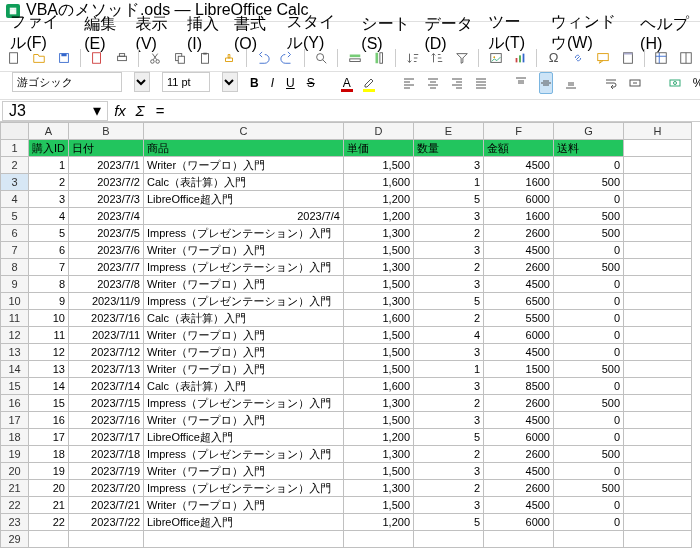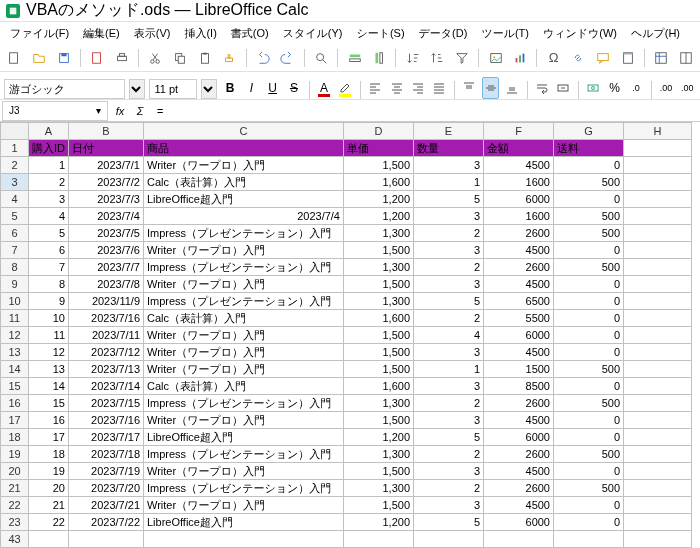--- a/index.html
+++ b/index.html
@@ -1,45 +1,45 @@
 <!DOCTYPE html>
 <html><head>
 <meta charset="utf-8">
 <style>
 *{box-sizing:border-box;margin:0;padding:0;font-family:"游ゴシック","Yu Gothic",sans-serif}
 body{background:#fff;font-size:11px;color:#000;width:700px;height:548px;overflow:hidden;display:flex;flex-direction:column}
 .titlebar{height:22px;display:flex;align-items:center;padding:0 6px;background:#fff;border-bottom:1px solid #e0e0e0}
 .app-icon{width:14px;height:14px;background:#0f9d58;border-radius:2px;margin-right:6px;display:flex;align-items:center;justify-content:center;color:#fff;font-size:8px;font-weight:bold}
 .titlebar .title{font-size:16px}
 .menubar{height:22px;display:flex;align-items:center;padding:0 4px;gap:2px}
-.menubar .menu{padding:2px 6px;font-size:11px;cursor:pointer}
+.menubar .menu{padding:2px 6px;font-size:16px;cursor:pointer}
 .toolbar{height:28px;display:flex;align-items:center;padding:0 4px;gap:4px;border-bottom:1px solid #e0e0e0}
 .tool{width:22px;height:22px;display:flex;align-items:center;justify-content:center;cursor:pointer;border-radius:2px}
 .tool svg{width:14px;height:14px;fill:#555}
 .sep{width:1px;height:18px;background:#ccc;margin:0 2px}
-.formatbar{height:28px;display:flex;align-items:flex-end;padding:0 4px;gap:4px;border-bottom:1px solid #e0e0e0}
+.formatbar{height:28px;display:flex;align-items:flex-start;padding:0 12px;gap:12px;border-bottom:1px solid #e0e0e0}
 .font-select{height:20px;font-size:11px;border:1px solid #ccc;padding:0 4px;min-width:110px}
 .size-select{height:20px;font-size:11px;border:1px solid #ccc;padding:0 4px;width:48px}
 .fmt{width:22px;height:22px;display:flex;align-items:center;justify-content:center;cursor:pointer;border-radius:2px;font-size:12px}
 .fmt.active{background:#cde4f7;border:1px solid #7ab5e0}
 .colorbar{width:12px;height:3px;position:absolute;bottom:2px}
 .formula-row{height:22px;display:flex;align-items:center;border-bottom:1px solid #ccc}
-.name-box{width:106px;height:20px;border:1px solid #ccc;padding:0 6px;font-size:10px;display:flex;align-items:center;margin:8px 2px;background:#fff}
-.fx{width:20px;display:flex;align-items:center;justify-content:center;font-style:italic;font-size:11px}
+.name-box{width:106px;height:20px;border:1px solid #ccc;padding:0 6px;font-size:16px;display:flex;align-items:center;margin:8px 2px;background:#fff}
+.fx{width:20px;display:flex;align-items:center;justify-content:center;font-style:italic;font-size:15px}
 .formula-input{flex:1;height:20px;border:none;padding:0 4px;font-size:11px}
 .sheet{flex:1;overflow:auto;position:relative}
 table{border-collapse:collapse;table-layout:fixed}
 th,td{border:1px solid #c0c0c0;height:17px;padding:0 3px;font-size:11px;white-space:nowrap;overflow:hidden}
 th{background:#f5f5f5;font-weight:normal;text-align:center;color:#333}
 th.colh{height:16px}
 th.rowh{width:28px;text-align:center}
 th.rowh.sel{background:#d7e7f5}
 .corner{width:28px;background:#f0f0f0}
 td{background:#fff}
-td.hdr{background:#a21caf}
+td.hdr{background:#22c55e}
 td.num{text-align:right}
 col.a{width:40px}col.b{width:75px}col.c{width:200px}col.d{width:70px}col.e{width:70px}col.f{width:70px}col.g{width:70px}col.h{width:68px}
 </style>
 </head>
 <body>
 
 <div class="titlebar">
   <div class="app-icon">▦</div>
   <span class="title">VBAのメソッド.ods — LibreOffice Calc</span>
 </div>
@@ -583,21 +583,21 @@
           <td class="num">22</td>
           <td class="num">2023/7/22</td>
           <td>LibreOffice超入門</td>
           <td class="num">1,200</td>
           <td class="num">5</td>
           <td class="num">6000</td>
           <td class="num">0</td>
           <td></td>
         </tr>
         <tr>
-          <th class="rowh">43</th>
+          <th class="rowh">29</th>
           <td></td>
           <td></td>
           <td></td>
           <td></td>
           <td></td>
           <td></td>
           <td></td>
           <td></td>
         </tr>
       </tbody>

